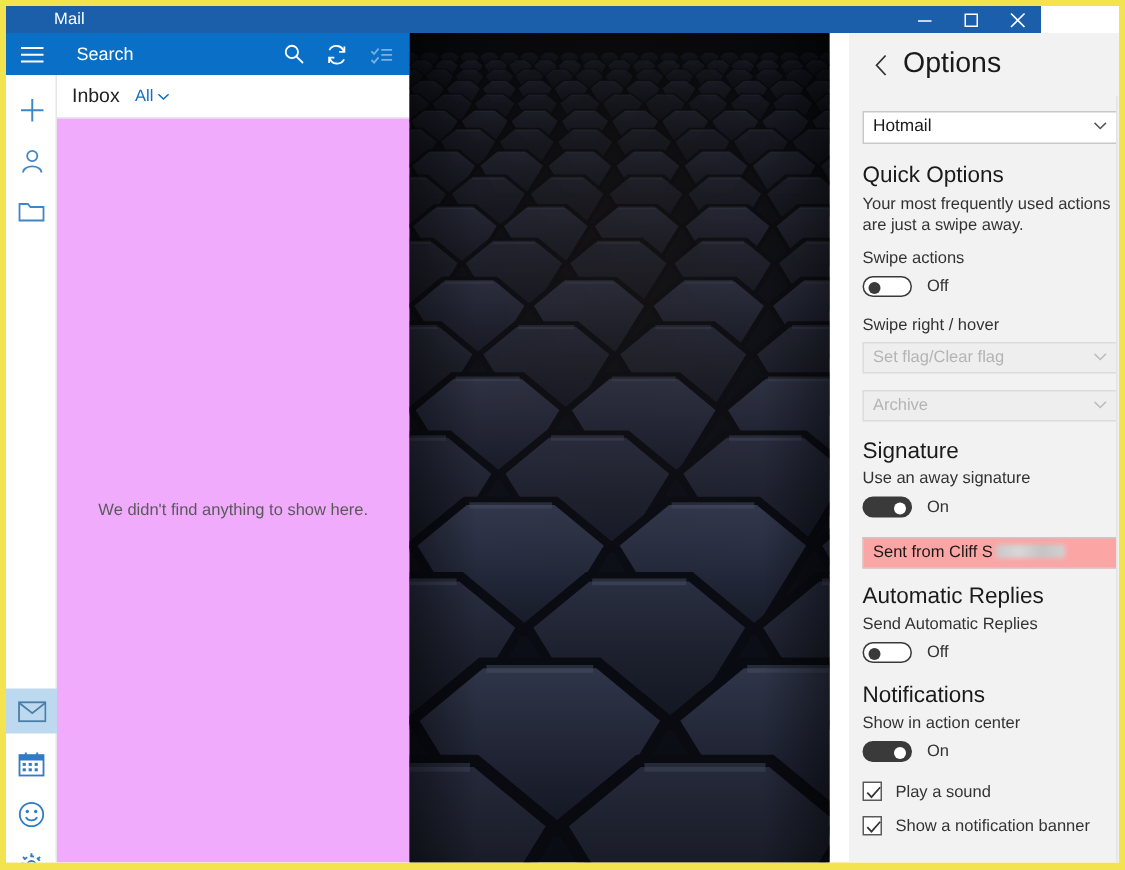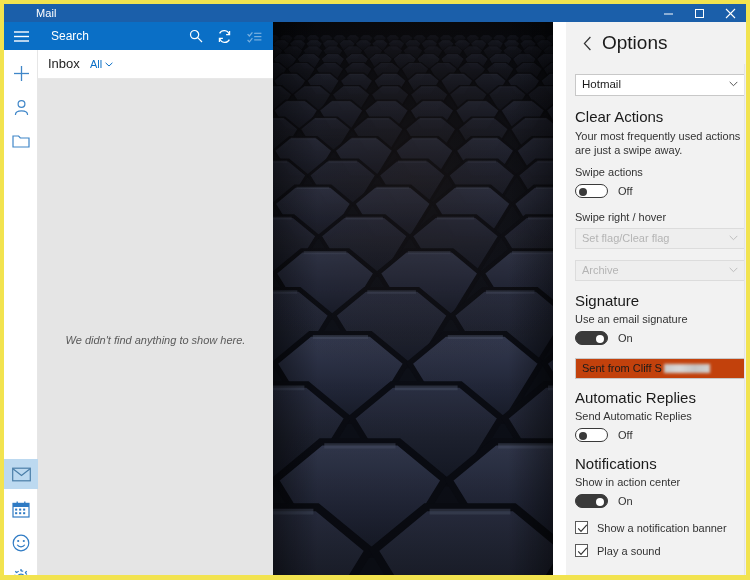--- a/index.html
+++ b/index.html
@@ -21,21 +21,21 @@
   #window-inner {
     position: relative;
     width: 742px; height: 571px;
     background: #ffffff;
     overflow: hidden;
   }
 
   
   #titlebar {
     position: absolute; left: 0; top: 0;
-    width: 742px; height: 18px;
+    width: 690px; height: 18px;
     background: #1b5faa;
     color: #ffffff;
   }
   #titlebar .app-title {
     position: absolute; left: 32px; top: 3px;
     font-size: 11px; line-height: 12px;
     color: #ffffff;
     letter-spacing: .1px;
   }
   #winbtns {
@@ -114,22 +114,21 @@
     font-size: 13px; color: #222222;
   }
   #filter-btn {
     position: absolute; left: 52px; top: 8px;
     font-size: 11px; color: #0a6fc6;
     display: flex; align-items: center; gap: 3px;
   }
   #list-body {
     position: absolute; left: 0; top: 57px;
     width: 235px; height: 496px;
-    background: #e5e5e5;
-    font-style: italic;
+    background: #f0abfc;
   }
   #empty-text {
     position: absolute; left: 0; top: 255px;
     width: 235px; text-align: center;
     font-size: 11px; color: #5a5a5a;
   }
 
   
   #readingpane {
     position: absolute; left: 269px; top: 18px;
@@ -230,21 +229,21 @@
     border: 1px solid #dcdcdc;
     position: relative;
     margin: 0 0 11px 0;
   }
   .combo.disabled .sel-text { color: #b4b4b4; }
   .combo .sel-text { position: absolute; left: 6px; top: 3px; font-size: 11px; }
   .combo .chev { position: absolute; right: 6px; top: 6px; }
 
   .textfield {
     width: 170px; height: 21px;
-    background: #c2410c;
+    background: #fca5a5;
     border: 1px solid #c8c8c8;
     position: relative;
     margin: 0 0 6px 0;
   }
   .textfield .tf-text {
     position: absolute; left: 6px; top: 3px;
     font-size: 11px; color: #1a1a1a;
     white-space: nowrap;
   }
   .redacted {
@@ -842,21 +841,21 @@
       <div id="opt-scroll">
         <div id="opt-content">
 
           <div class="acct-select">
             <span class="sel-text">Hotmail</span>
             <svg class="chev" width="9" height="6" viewBox="0 0 9 6">
               <path d="M0.7 0.9 L4.5 4.7 L8.3 0.9" fill="none" stroke="#555555" stroke-width="1"></path>
             </svg>
           </div>
 
-          <div class="sec-title">Clear Actions</div>
+          <div class="sec-title">Quick Options</div>
           <div class="sec-desc">Your most frequently used actions are just a swipe away.</div>
 
           <div class="field-label">Swipe actions</div>
           <div class="toggle-row">
             <div class="tog off">
                 <span class="knob"></span>
               </div>
             <span class="tog-label">Off</span>
           </div>
 
@@ -869,21 +868,21 @@
           </div>
 
           <div class="combo disabled">
             <span class="sel-text">Archive</span>
             <svg class="chev" width="9" height="6" viewBox="0 0 9 6">
               <path d="M0.7 0.9 L4.5 4.7 L8.3 0.9" fill="none" stroke="#bdbdbd" stroke-width="1"></path>
             </svg>
           </div>
 
           <div class="sec-title">Signature</div>
-          <div class="field-label">Use an email signature</div>
+          <div class="field-label">Use an away signature</div>
           <div class="toggle-row">
             <div class="tog on">
                 <span class="knob"></span>
               </div>
             <span class="tog-label">On</span>
           </div>
           <div class="textfield">
             <span class="tf-text"><span>Sent from Cliff S</span><span class="redacted"></span></span>
           </div>
 
@@ -904,30 +903,30 @@
               </div>
             <span class="tog-label">On</span>
           </div>
 
           <div class="check-row">
             <span class="cbox">
               <svg width="11" height="11" viewBox="0 0 11 11">
                 <path d="M1.2 5.4 L4 8.4 L9.8 1.8" fill="none" stroke="#333333" stroke-width="1.15"></path>
               </svg>
             </span>
-            <span class="check-label">Show a notification banner</span>
+            <span class="check-label">Play a sound</span>
           </div>
 
           <div class="check-row">
             <span class="cbox">
               <svg width="11" height="11" viewBox="0 0 11 11">
                 <path d="M1.2 5.4 L4 8.4 L9.8 1.8" fill="none" stroke="#333333" stroke-width="1.15"></path>
               </svg>
             </span>
-            <span class="check-label">Play a sound</span>
+            <span class="check-label">Show a notification banner</span>
           </div>
 
         </div>
       </div>
 
       <div id="opt-sb">
         <div id="sb-up">
           <svg width="8" height="5" viewBox="0 0 8 5">
             <path d="M0.7 4.2 L4 1 L7.3 4.2" fill="none" stroke="#707070" stroke-width="1"></path>
           </svg>

